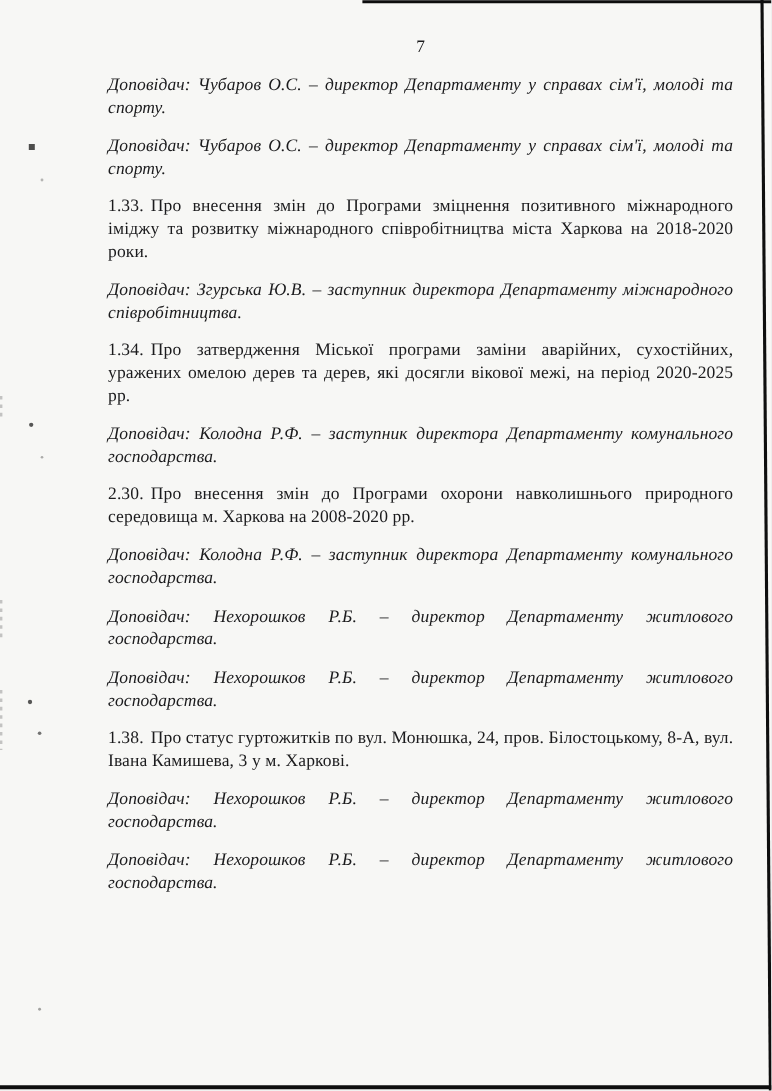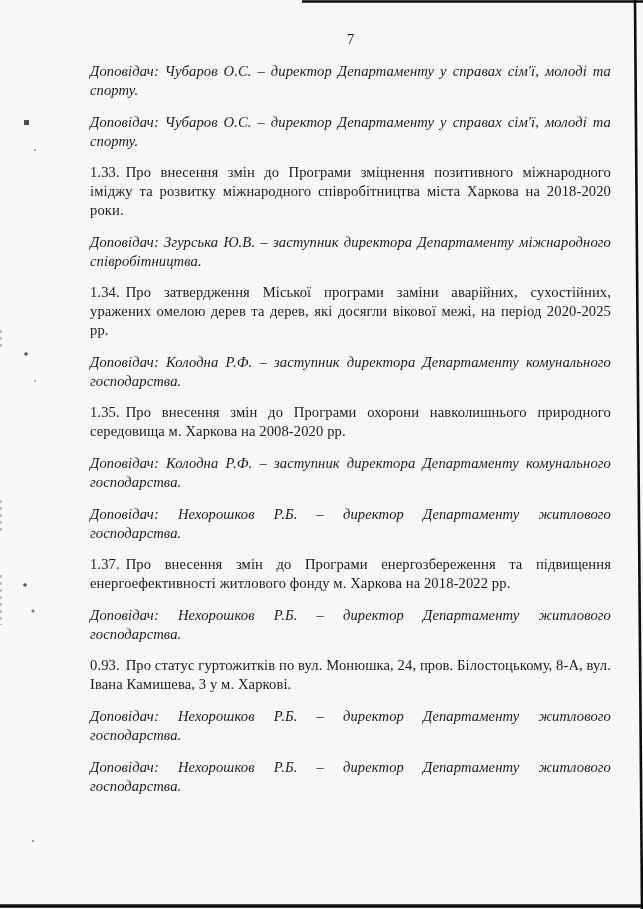--- a/index.html
+++ b/index.html
@@ -85,35 +85,34 @@
     <p class="heading"><span class="num">1.33.</span><span class="title-text">Про внесення змін до Програми зміцнення позитивного міжнародного іміджу та розвитку міжнародного співробітництва міста Харкова на 2018-2020 роки.</span></p>
     <p class="speaker">Доповідач: Згурська Ю.В. – заступник директора Департаменту міжнародного співробітництва.</p>
   </div>
 
   <div class="agenda-item">
     <p class="heading"><span class="num">1.34.</span><span class="title-text">Про затвердження Міської програми заміни аварійних, сухостійних, уражених омелою дерев та дерев, які досягли вікової межі, на період 2020-2025 рр.</span></p>
     <p class="speaker">Доповідач: Колодна Р.Ф. – заступник директора Департаменту комунального господарства.</p>
   </div>
 
   <div class="agenda-item">
-    <p class="heading"><span class="num">1.35.</span><span class="title-text">Про внесення змін до Програми охорони навколишнього природного середовища м. Харкова на 2008-2020 рр.</span></p>
+    <p class="heading"><span class="num">2.30.</span><span class="title-text">Про внесення змін до Програми охорони навколишнього природного середовища м. Харкова на 2008-2020 рр.</span></p>
     <p class="speaker">Доповідач: Колодна Р.Ф. – заступник директора Департаменту комунального господарства.</p>
   </div>
 
   <div class="agenda-item">
     <p class="speaker">Доповідач: Нехорошков Р.Б. – директор Департаменту житлового господарства.</p>
   </div>
 
   <div class="agenda-item">
-    <p class="heading"><span class="num">1.37.</span><span class="title-text">Про внесення змін до Програми енергозбереження та підвищення енергоефективності житлового фонду м. Харкова на 2018-2022 рр.</span></p>
     <p class="speaker">Доповідач: Нехорошков Р.Б. – директор Департаменту житлового господарства.</p>
   </div>
 
   <div class="agenda-item">
-    <p class="heading"><span class="num">0.93.</span><span class="title-text">Про статус гуртожитків по вул. Монюшка, 24, пров. Білостоцькому, 8-А, вул. Івана Камишева, 3 у м. Харкові.</span></p>
+    <p class="heading"><span class="num">1.38.</span><span class="title-text">Про статус гуртожитків по вул. Монюшка, 24, пров. Білостоцькому, 8-А, вул. Івана Камишева, 3 у м. Харкові.</span></p>
     <p class="speaker">Доповідач: Нехорошков Р.Б. – директор Департаменту житлового господарства.</p>
   </div>
 
   <div class="agenda-item">
     <p class="speaker">Доповідач: Нехорошков Р.Б. – директор Департаменту житлового господарства.</p>
   </div>
 </div>
   </div>
 </div>
 

